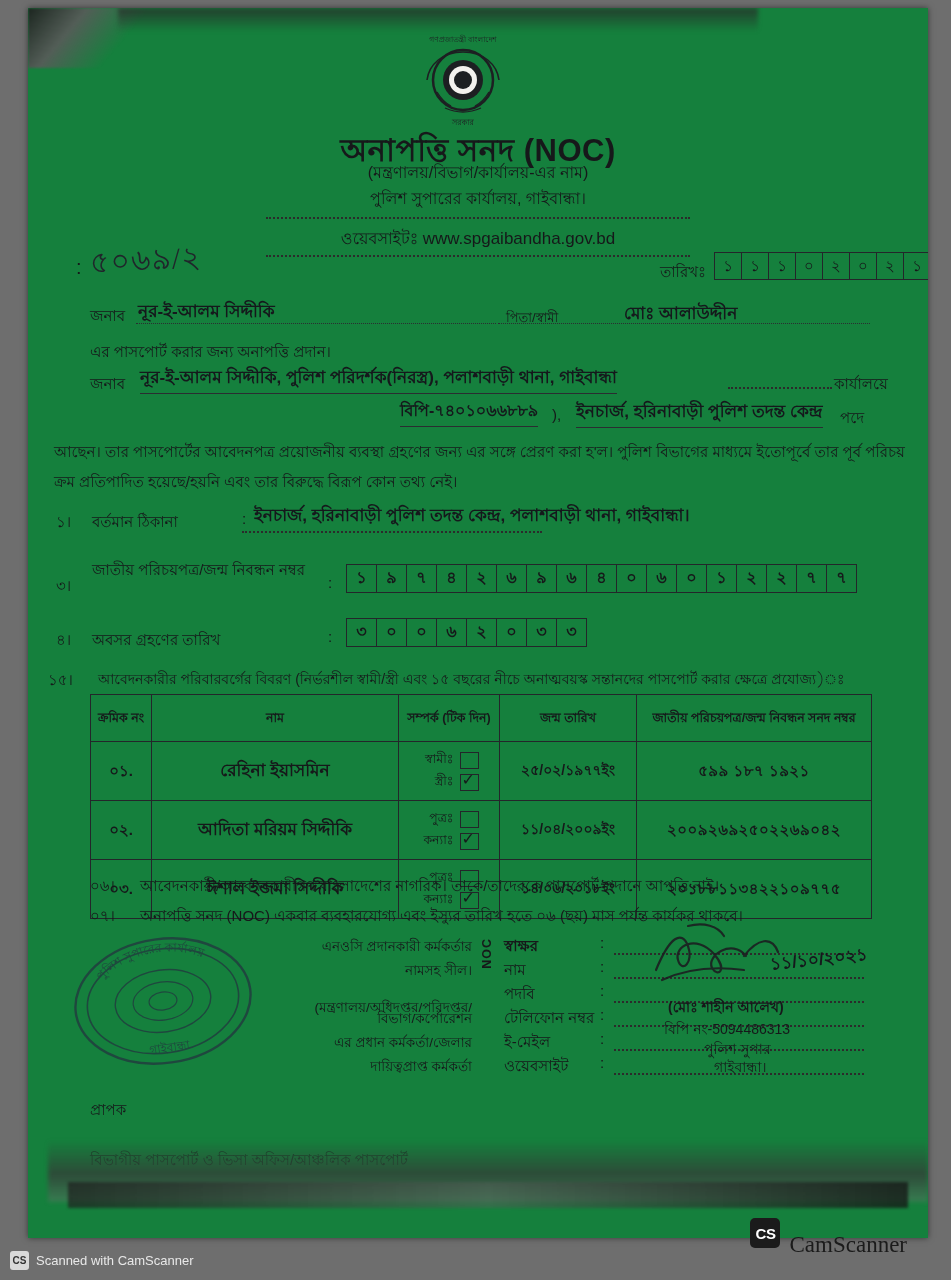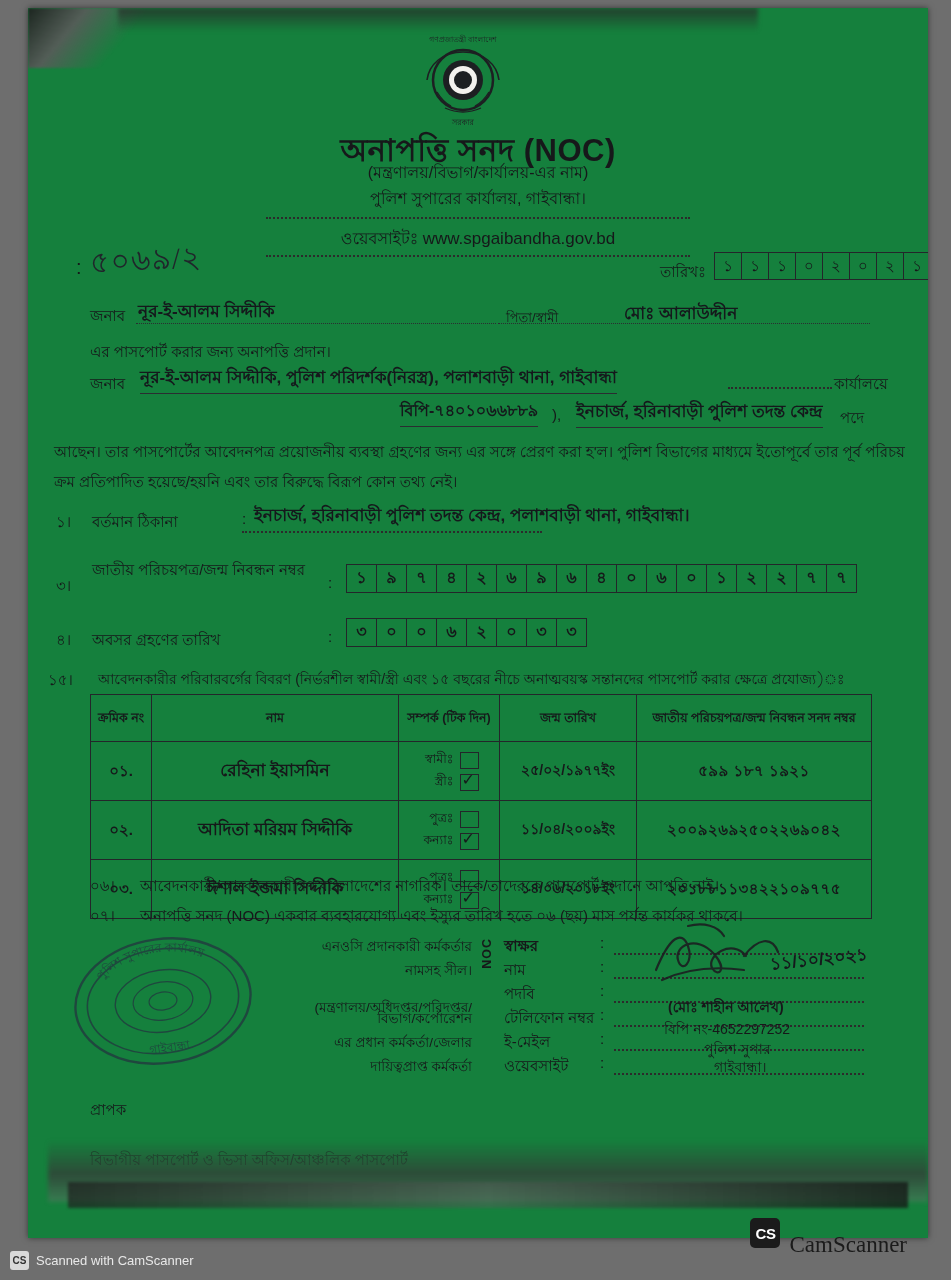--- a/index.html
+++ b/index.html
@@ -379,21 +379,21 @@
         <g fill="none" stroke="#1b1d20" stroke-width="2.2" stroke-linecap="round">
           <path d="M8 62 C22 28 34 22 40 38 C46 54 34 66 30 52 C26 38 48 26 66 46 C80 62 70 70 64 60 C58 48 84 30 98 48"></path>
           <path d="M14 72 C40 60 66 58 96 62"></path>
           <path d="M96 48 C110 30 124 28 130 44"></path>
           <path d="M40 18 C56 14 70 18 76 28"></path>
         </g>
       </svg>
     </div>
     <div class="ln hand" style="left:742px;top:938px;font-size:17px;transform:rotate(-6deg);">১১/১০/২০২১</div>
     <div class="ln" style="left:640px;top:988px;font-size:14px;font-weight:bold;">(মোঃ শাহীন আলেখ)</div>
-    <div class="ln" style="left:636px;top:1010px;font-size:14px;">বিপি নং-4652297252</div>
+    <div class="ln" style="left:636px;top:1010px;font-size:14px;">বিপি নং-5094486313</div>
     <div class="ln" style="left:676px;top:1030px;font-size:14px;">পুলিশ সুপার</div>
     <div class="ln" style="left:686px;top:1048px;font-size:14px;">গাইবান্ধা।</div>
 
     <div class="seal">
       <svg viewBox="0 0 200 150" width="200" height="150">
         <g transform="rotate(-8 100 75)">
           <ellipse cx="100" cy="75" rx="88" ry="62" fill="none" stroke="#23323f" stroke-width="2.4"></ellipse>
           <ellipse cx="100" cy="75" rx="76" ry="52" fill="none" stroke="#23323f" stroke-width="1.6"></ellipse>
           <ellipse cx="100" cy="75" rx="48" ry="31" fill="none" stroke="#23323f" stroke-width="1.4"></ellipse>
           <ellipse cx="100" cy="75" rx="30" ry="19" fill="none" stroke="#23323f" stroke-width="1.2"></ellipse>

